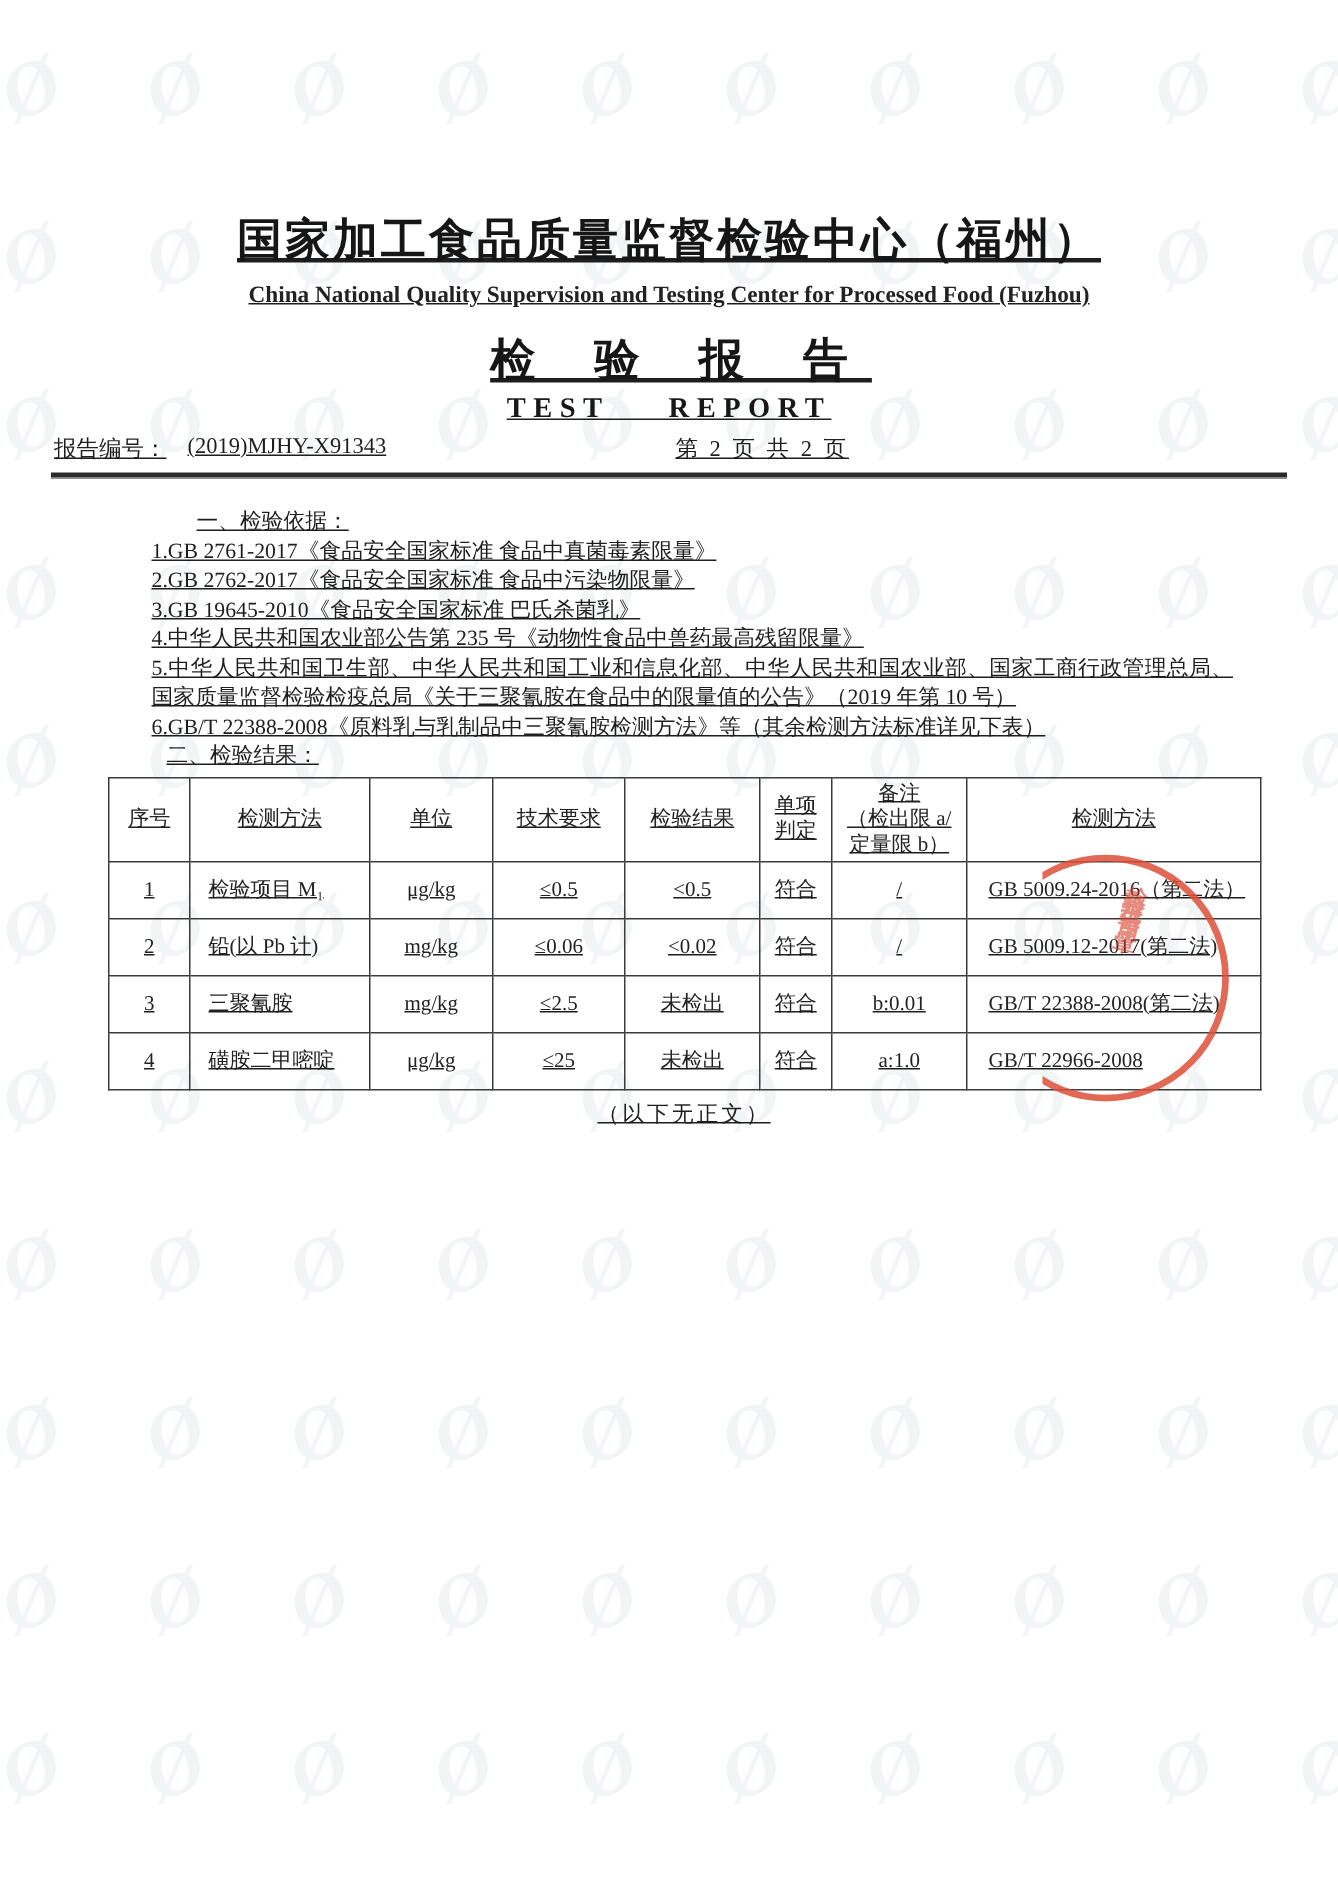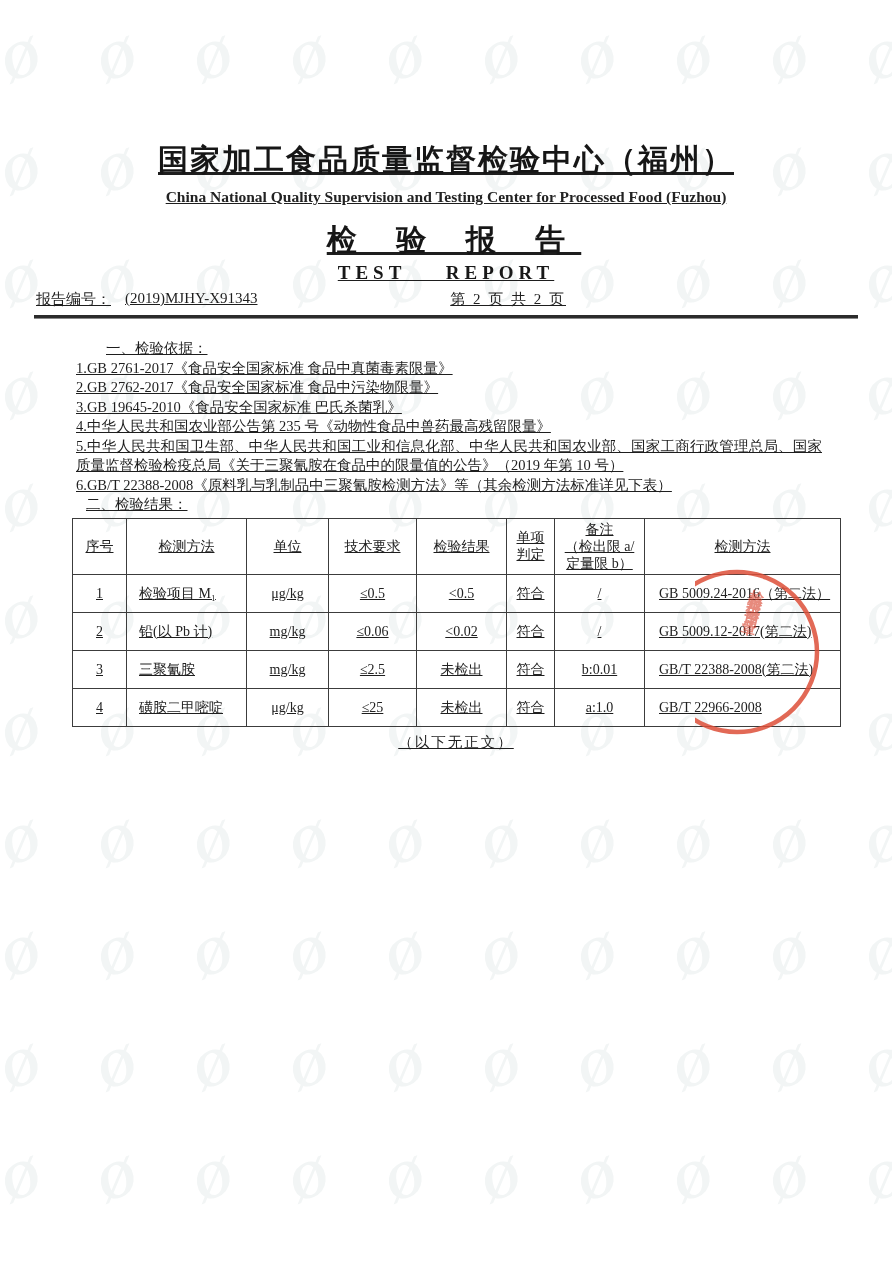--- a/index.html
+++ b/index.html
@@ -73,21 +73,21 @@
   .meta-center { flex: 1; text-align: center; letter-spacing: 4px; }
   .meta-right { width: 200px; text-align: right; letter-spacing: 2px; }
   .rule {
     margin: 6px 34px 0 34px;
     height: 4px;
     background: #2b2b2b;
     border-bottom: 1px solid #888;
   }
 
   
-  .body-block { padding: 20px 70px 0 76px; font-size: 14.5px; line-height: 19.5px; }
+  .body-block { padding: 20px 70px 0 101px; font-size: 14.5px; line-height: 19.5px; }
   .section-heading { padding-left: 30px; }
   .basis-item { text-align: justify; }
   .results-heading { padding-left: 10px; }
 
   
   .result-table {
     margin: 3px 0 0 72px;
     border-collapse: collapse;
     table-layout: fixed;
     width: 768px;

